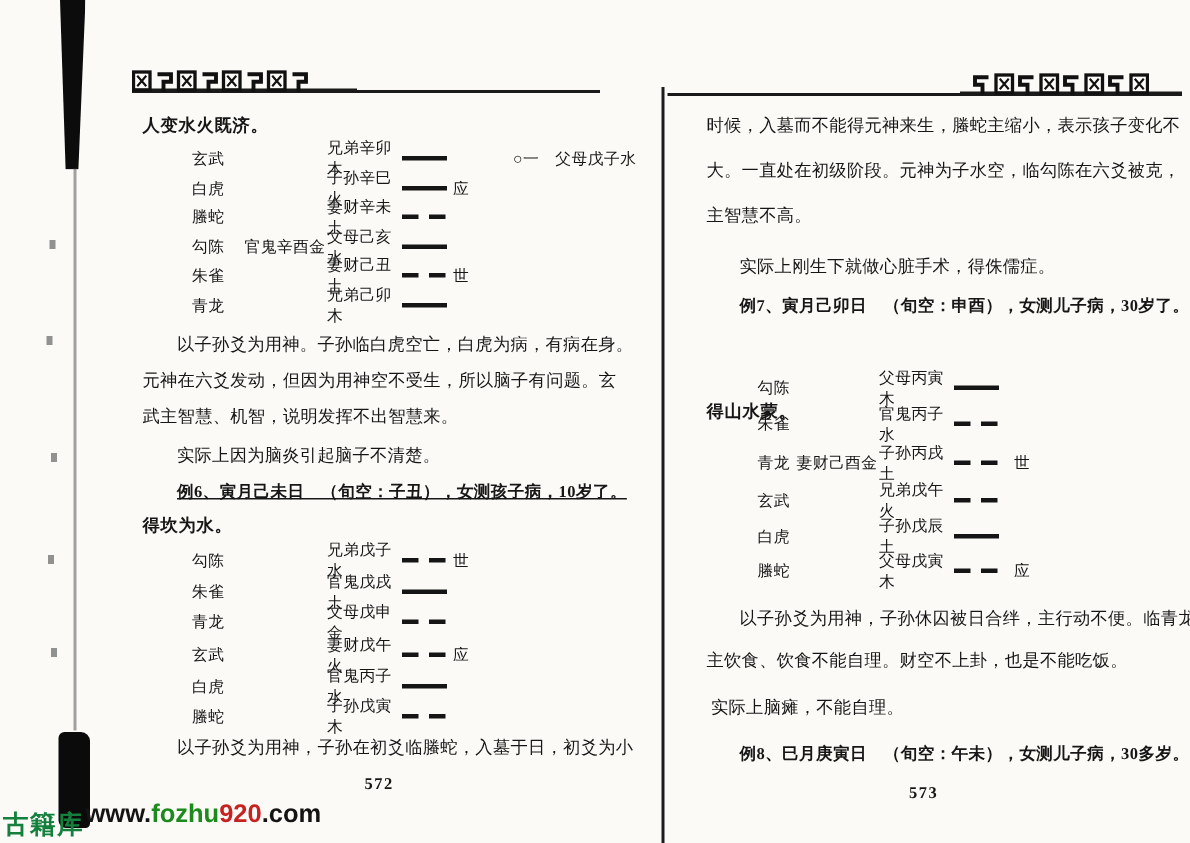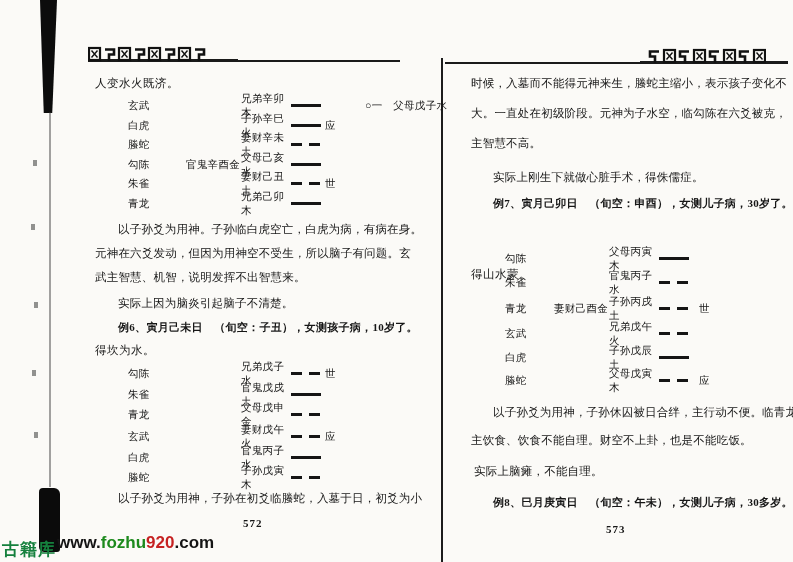--- a/index.html
+++ b/index.html
@@ -4,28 +4,28 @@
 <style>
   html,body{margin:0;padding:0;}
   body{
     width:793px;height:562px;position:relative;overflow:hidden;
     background:#fbfaf7;
     font-family:"Liberation Serif","DejaVu Serif",serif;
     color:#161616;
   }
   .abs{position:absolute;white-space:nowrap;}
   .para{font-size:11.5px;letter-spacing:0.2px;}
-  .title{font-size:11.5px;font-weight:normal;letter-spacing:0.5px;}
+  .title{font-size:11.5px;font-weight:bold;letter-spacing:0.5px;}
   .example{font-size:11px;font-weight:bold;letter-spacing:0.3px;}
   .pagenum{font-size:11px;font-weight:bold;letter-spacing:1px;}
 
   
   .hexrow{position:absolute;display:flex;align-items:center;height:15px;font-size:10.5px;letter-spacing:0.3px;}
   .c-animal{width:35px;}
-  .c-hidden{width:55px;margin-left:23px;}
+  .c-hidden{width:55px;}
   .c-name{width:50px;}
   .c-mark{width:34px;display:flex;align-items:center;gap:7px;}
   .c-flag{width:22px;}
   .c-change{margin-left:18px;font-size:10.5px;}
   .r .c-animal{width:26px;}
   .r .c-hidden{width:55px;}
   .r .c-name{width:50px;}
   .r .c-mark{width:40px;}
   .mark-yang::before{content:"";width:30px;height:3px;background:#151515;}
   .mark-yin::before,.mark-yin::after{content:"";width:11px;height:3px;background:#151515;}
@@ -135,21 +135,21 @@
       <span class="c-name">兄弟己卯木</span>
       <span class="c-mark mark-yang"></span>
       <span class="c-flag"></span>
     </div>
   </div>
 
   <div class="abs para" style="left:118px;top:222px;">以子孙爻为用神。子孙临白虎空亡，白虎为病，有病在身。</div>
   <div class="abs para" style="left:95px;top:246px;">元神在六爻发动，但因为用神空不受生，所以脑子有问题。玄</div>
   <div class="abs para" style="left:95px;top:270px;">武主智慧、机智，说明发挥不出智慧来。</div>
   <div class="abs para" style="left:118px;top:296px;">实际上因为脑炎引起脑子不清楚。</div>
-  <div class="abs example" style="left:118px;top:320px;">例6、寅月己未日　（旬空：子丑），女测孩子病，10岁了。</div>
+  <div class="abs example" style="left:118px;top:320px;text-decoration:underline;">例6、寅月己未日　（旬空：子丑），女测孩子病，10岁了。</div>
   <div class="abs title" style="left:95px;top:343px;">得坎为水。</div>
 
   <div>
     <div class="hexrow" style="left:128px;top:366px;">
       <span class="c-animal">勾陈</span>
       <span class="c-hidden"></span>
       <span class="c-name">兄弟戊子水</span>
       <span class="c-mark mark-yin"></span>
       <span class="c-flag">世</span>
     </div>

